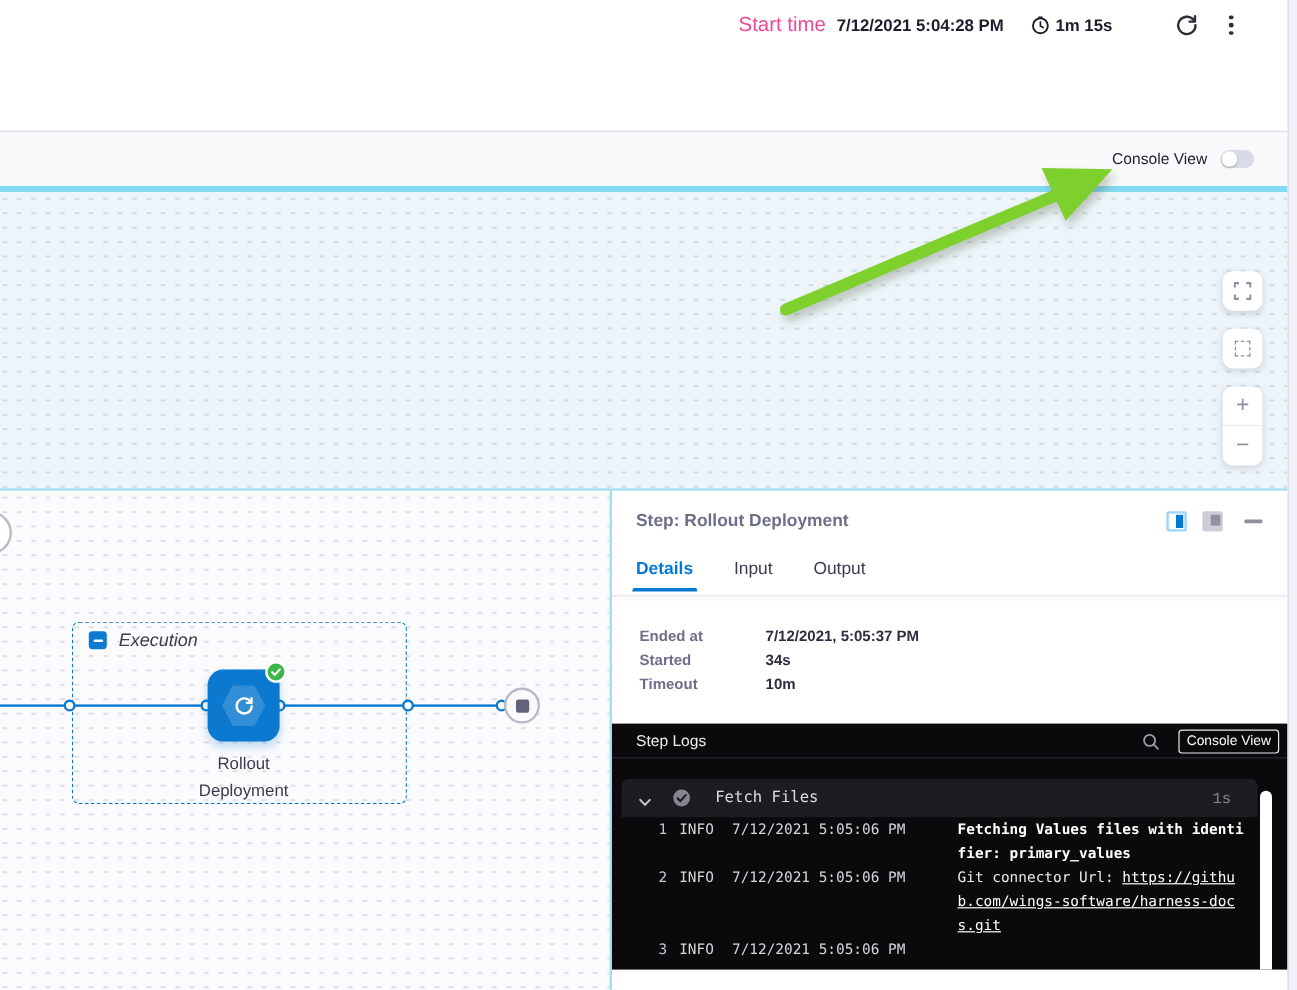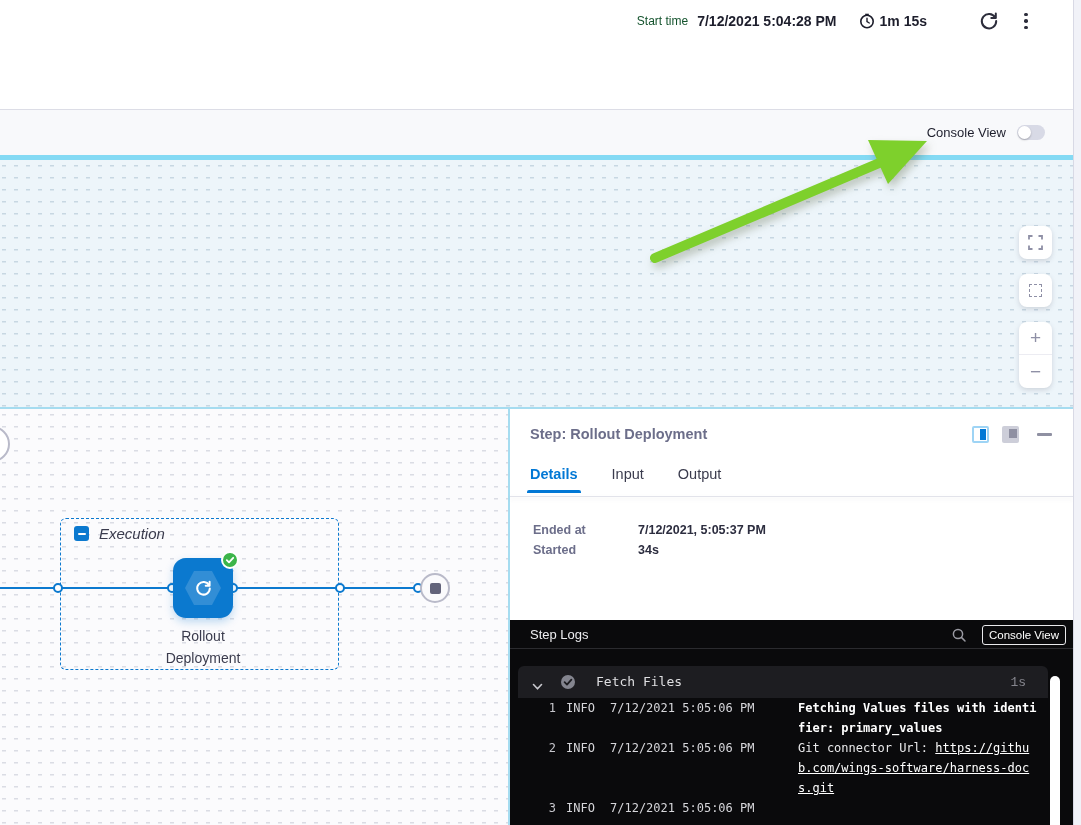--- a/index.html
+++ b/index.html
@@ -10,21 +10,21 @@
   }
   
   .topbar {
     position:absolute; left:0; top:0; width:1073px; height:110px;
     background:#fff; border-bottom:1px solid #dcdde6;
   }
   .topbar-inner {
     position:absolute; right:38px; top:8px; height:26px;
     display:flex; align-items:center;
   }
-  .start-time-label { font-size:12px; color:#14532d; margin-right:9px; }
+  .start-time-label { font-size:17px; color:#ec4899; margin-right:9px; }
   .start-time-value { font-size:14px; font-weight:600; color:#1d1e2c; }
   .elapsed-wrap { display:flex; align-items:center; margin-left:22px; }
   .elapsed-wrap svg { margin-right:5px; }
   .elapsed-value { font-size:14px; font-weight:700; color:#1d1e2c; }
   .refresh-btn { margin-left:50px; width:24px; height:24px; display:flex; align-items:center; justify-content:center; cursor:pointer; }
   .kebab-btn { margin-left:16px; width:18px; height:24px; display:flex; flex-direction:column; align-items:center; justify-content:center; gap:3px; cursor:pointer; }
   .kebab-btn i { width:3.5px; height:3.5px; border-radius:50%; background:#2c2d3b; }
   
   .toolbar {
     position:absolute; left:0; top:110px; width:1073px; height:45px;
@@ -75,21 +75,21 @@
   .tabs { position:absolute; left:20px; top:57px; display:flex; gap:34px; }
   .tab { font-size:14.5px; color:#3a3b4d; padding-bottom:11px; cursor:pointer; position:relative; }
   .tab.active { color:#0278d5; font-weight:600; }
   .tab.active::after { content:""; position:absolute; left:-3px; right:-3px; bottom:0; height:3px; background:#0278d5; border-radius:2px 2px 0 0; }
   .tabs-divider { position:absolute; left:0; top:87px; width:100%; height:1px; background:#e2e3ea; box-shadow:0 2px 4px rgba(96,97,112,.14); }
   .details-rows { position:absolute; left:23px; top:111px; }
   .detail-row { display:flex; height:20px; align-items:center; }
   .detail-label { width:105px; font-size:12.5px; font-weight:600; color:#6c6e8a; }
   .detail-value { font-size:12.5px; font-weight:700; color:#2c2d3f; }
   
-  .logs { position:absolute; left:0; top:211px; width:563px; height:205px; background:#0a0a0c; overflow:hidden; }
+  .logs { position:absolute; left:0; top:194px; width:563px; height:205px; background:#0a0a0c; overflow:hidden; }
   .logs-header { position:relative; height:29px; border-bottom:1px solid #2b2b2f; }
   .logs-title { position:absolute; left:20px; top:7px; font-size:13px; color:#ededf0; }
   .logs-search { position:absolute; left:441px; top:7px; cursor:pointer; }
   .logs-console-btn { position:absolute; left:472px; top:5px; width:84px; height:20px; border:1px solid #e9e9ec; border-radius:3px; color:#fff; font-size:11.5px; display:flex; align-items:center; justify-content:center; cursor:pointer; background:transparent; }
   .log-section { position:absolute; left:8px; top:46px; width:530px; height:32px; background:#1d1d21; border-radius:6px 6px 0 0; cursor:pointer; }
   .log-section .chev { position:absolute; left:14px; top:11px; }
   .log-section .chk { position:absolute; left:42px; top:8px; }
   .log-section-name { position:absolute; left:78px; top:8px; font-family:"DejaVu Sans Mono", monospace; font-size:13px; color:#dfdfe2; }
   .log-section-duration { position:absolute; right:22px; top:9px; font-family:Liberation Mono, monospace; font-size:13px; color:#85858d; }
   .log-rows { position:absolute; left:0; top:78px; width:563px; }
@@ -230,20 +230,24 @@
     <div class="tabs-divider"></div>
     <div class="details-rows">
       <div class="detail-row">
         <span class="detail-label">Ended at</span>
         <span class="detail-value">7/12/2021, 5:05:37 PM</span>
       </div>
       <div class="detail-row">
         <span class="detail-label">Started</span>
         <span class="detail-value">34s</span>
       </div>
+      <div class="detail-row">
+        <span class="detail-label">Timeout</span>
+        <span class="detail-value">10m</span>
+      </div>
     </div>
 
     <div class="logs">
       <div class="logs-header">
         <span class="logs-title">Step Logs</span>
         <span class="logs-search">
           <svg width="16" height="16" viewBox="0 0 16 16">
               <circle cx="7" cy="7" r="4.6" fill="none" stroke="#9a9aa2" stroke-width="1.5"></circle>
               <path d="M10.4 10.4 L14 14" stroke="#9a9aa2" stroke-width="1.5" stroke-linecap="round"></path>
             </svg>

